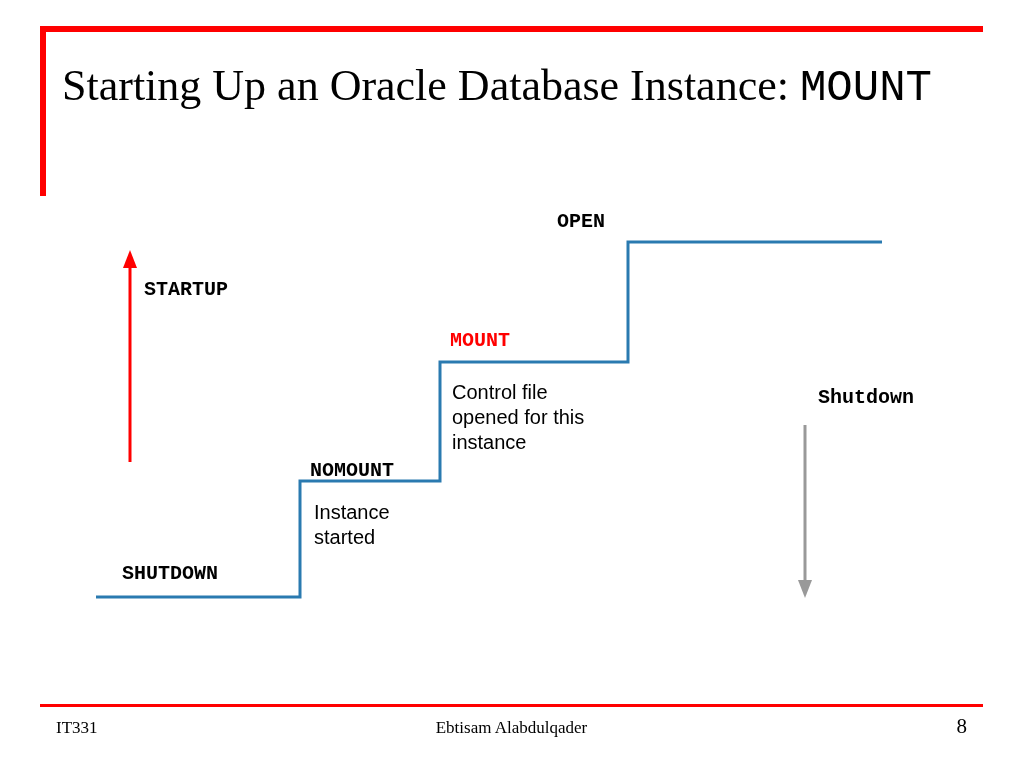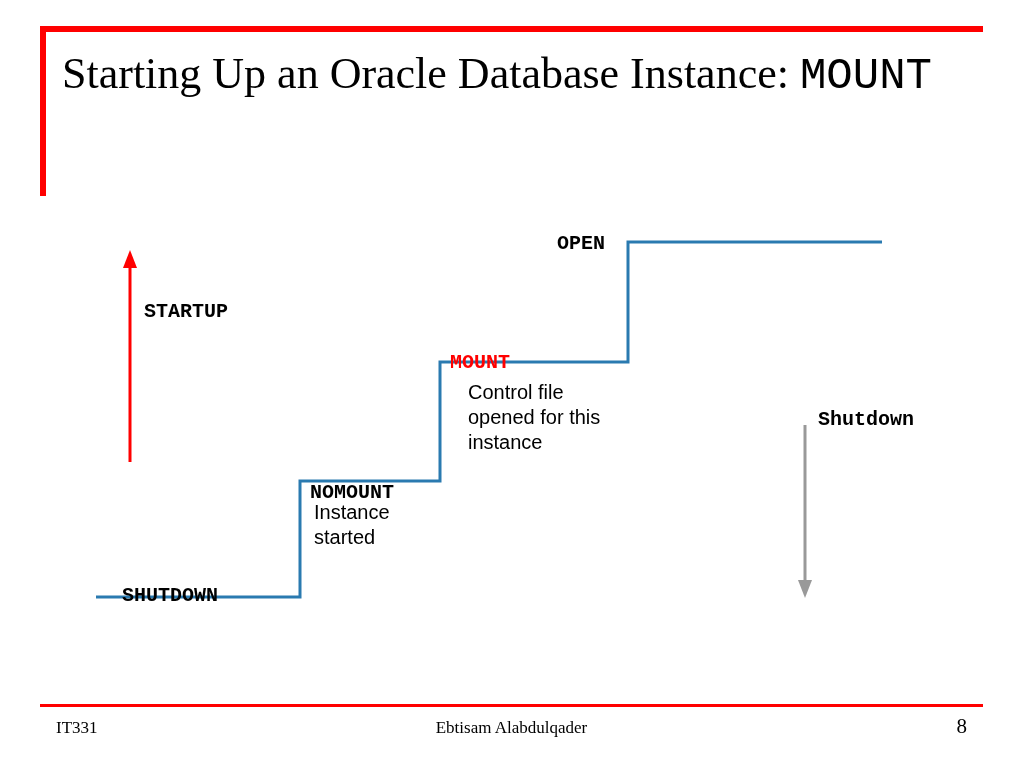--- a/index.html
+++ b/index.html
@@ -25,41 +25,41 @@
     position: absolute;
     left: 40px;
     top: 26px;
     width: 6px;
     height: 170px;
     background: #ff0000;
   }
   .title {
     position: absolute;
     left: 62px;
-    top: 48px;
+    top: 60px;
     font-size: 44px;
     line-height: 1.18;
     font-weight: 400;
   }
   .title .mono {
     font-family: "Courier New", Courier, monospace;
   }
   .mono { font-family: "Courier New", Courier, monospace; }
   .bold { font-weight: bold; }
 
   .diagram {
     position: absolute;
     left: 0;
     top: 0;
     width: 1023px;
     height: 767px;
   }
 
   
-  .lbl { position: absolute; font-size: 20px; margin-top: 22px; }
+  .lbl { position: absolute; font-size: 20px; }
   .lbl.bold { font-weight: bold; }
   .desc { position: absolute; font-size: 20px; font-family: Arial, Helvetica, sans-serif; line-height: 1.25; }
 
   
   .footer-line {
     position: absolute;
     left: 40px;
     width: 943px;
     height: 3px;
     background: #ff0000;
@@ -122,21 +122,21 @@
     <line x1="805" y1="425" x2="805" y2="586" stroke="#999999" stroke-width="3"></line>
     <polygon points="805,598 798,580 812,580" fill="#999999"></polygon>
   </svg>
 
   <div class="lbl mono bold" style="left:122px; top:562px;">SHUTDOWN</div>
   <div class="lbl mono bold" style="left:310px; top:459px;">NOMOUNT</div>
   <div class="lbl mono bold" style="left:450px; top:329px; color:#ff0000;">MOUNT</div>
   <div class="lbl mono bold" style="left:557px; top:210px;">OPEN</div>
 
   <div class="desc" style="left:314px; top:500px; width:130px;">Instance started</div>
-  <div class="desc" style="left:452px; top:380px; width:160px;margin-left:16px;">Control file opened for this instance</div>
+  <div class="desc" style="left:452px; top:380px; width:160px;">Control file opened for this instance</div>
 
   <div class="lbl mono bold" style="left:144px; top:278px;text-align:center;">STARTUP</div>
   <div class="lbl mono bold" style="left:818px; top:386px;">Shutdown</div>
 
 </div>
 
 <div class="footer-line"></div>
 <div class="footer-left">IT331</div>
 <div class="footer-center">Ebtisam Alabdulqader</div>
 <div class="footer-right">8</div>

